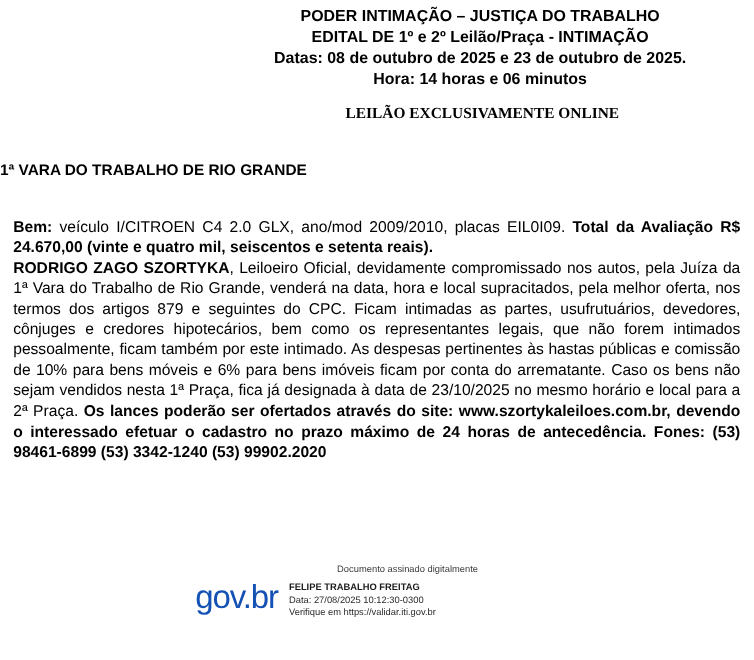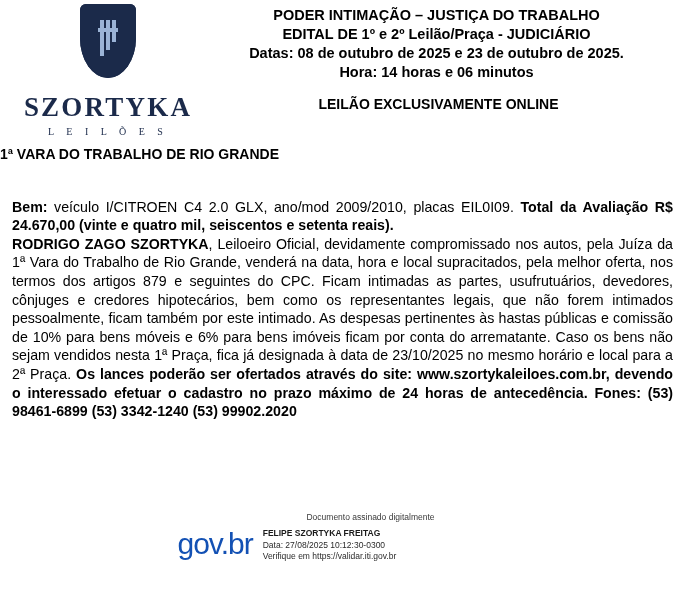--- a/index.html
+++ b/index.html
@@ -92,20 +92,21 @@
     letter-spacing: 0px;
   }
   .subtitle-online {
     position: absolute;
     left: 200px;
     right: 8px;
     top: 96px;
     text-align: center;
     font-size: 14px;
     font-weight: bold;
+    font-family: Liberation Serif, serif;
   }
   .vara-title {
     position: absolute;
     left: 0px;
     right: 8px;
     top: 146px;
     text-align: left;
     font-size: 14px;
     font-weight: bold;
   }
@@ -170,36 +171,24 @@
   }
   .sig-lines .name { font-weight: bold; color: #1a1a1a; }
 </style>
 </head>
 <body>
 
 <div class="page">
 
   <div class="header">
 
-    <div class="logo-block">
-      <div class="shield">
-        <div class="mark">
-          <i class="v1"></i>
-            <i class="v2"></i>
-            <i class="v3"></i>
-            <i class="h1"></i>
-        </div>
-      </div>
-      <div class="brand-name">SZORTYKA</div>
-      <div class="brand-sub">L E I L Õ E S</div>
-    </div>
 
     <div class="head-text">
       <div class="line">PODER INTIMAÇÃO – JUSTIÇA DO TRABALHO</div>
-      <div class="line">EDITAL DE 1º e 2º Leilão/Praça - JUDICIÁRIO</div>
+      <div class="line">EDITAL DE 1º e 2º Leilão/Praça - INTIMAÇÃO</div>
       <div class="line">Datas: 08 de outubro de 2025 e 23 de outubro de 2025.</div>
       <div class="line">Hora: 14 horas e 06 minutos</div>
     </div>
 
     <div class="subtitle-online">LEILÃO EXCLUSIVAMENTE ONLINE</div>
     <div class="vara-title">1ª VARA DO TRABALHO DE RIO GRANDE</div>
   </div>
 
   <div class="body-text">
     <p>
@@ -209,21 +198,21 @@
       <span class="b">RODRIGO ZAGO SZORTYKA</span><span>, Leiloeiro Oficial, devidamente compromissado nos autos, pela Juíza da 1ª Vara do Trabalho de Rio Grande, venderá na data, hora e local supracitados, pela melhor oferta, nos termos dos artigos 879 e seguintes do CPC. Ficam intimadas as partes, usufrutuários, devedores, cônjuges e credores hipotecários, bem como os representantes legais, que não forem intimados pessoalmente, ficam também por este intimado. As despesas pertinentes às hastas públicas e comissão de 10% para bens móveis e 6% para bens imóveis ficam por conta do arrematante. Caso os bens não sejam vendidos nesta 1ª Praça, fica já designada à data de 23/10/2025 no mesmo horário e local para a 2ª Praça. </span><span class="b">Os lances poderão ser ofertados através do site: www.szortykaleiloes.com.br, devendo o interessado efetuar o cadastro no prazo máximo de 24 horas de antecedência. Fones: (53) 98461-6899 (53) 3342-1240 (53) 99902.2020</span>
     </p>
   </div>
 
   <div class="signature">
     <div class="sig-inner">
       <div class="sig-caption">Documento assinado digitalmente</div>
       <div class="sig-row">
         <div class="govbr"><span>gov</span><span class="dot">.</span><span class="br">br</span></div>
         <div class="sig-lines">
-          <div class="name">FELIPE SZORTYKA FREITAG</div>
+          <div class="name">FELIPE TRABALHO FREITAG</div>
           <div>Data: 27/08/2025 10:12:30-0300</div>
           <div>Verifique em https://validar.iti.gov.br</div>
         </div>
       </div>
     </div>
   </div>
 
 </div>
 
 </body></html>

